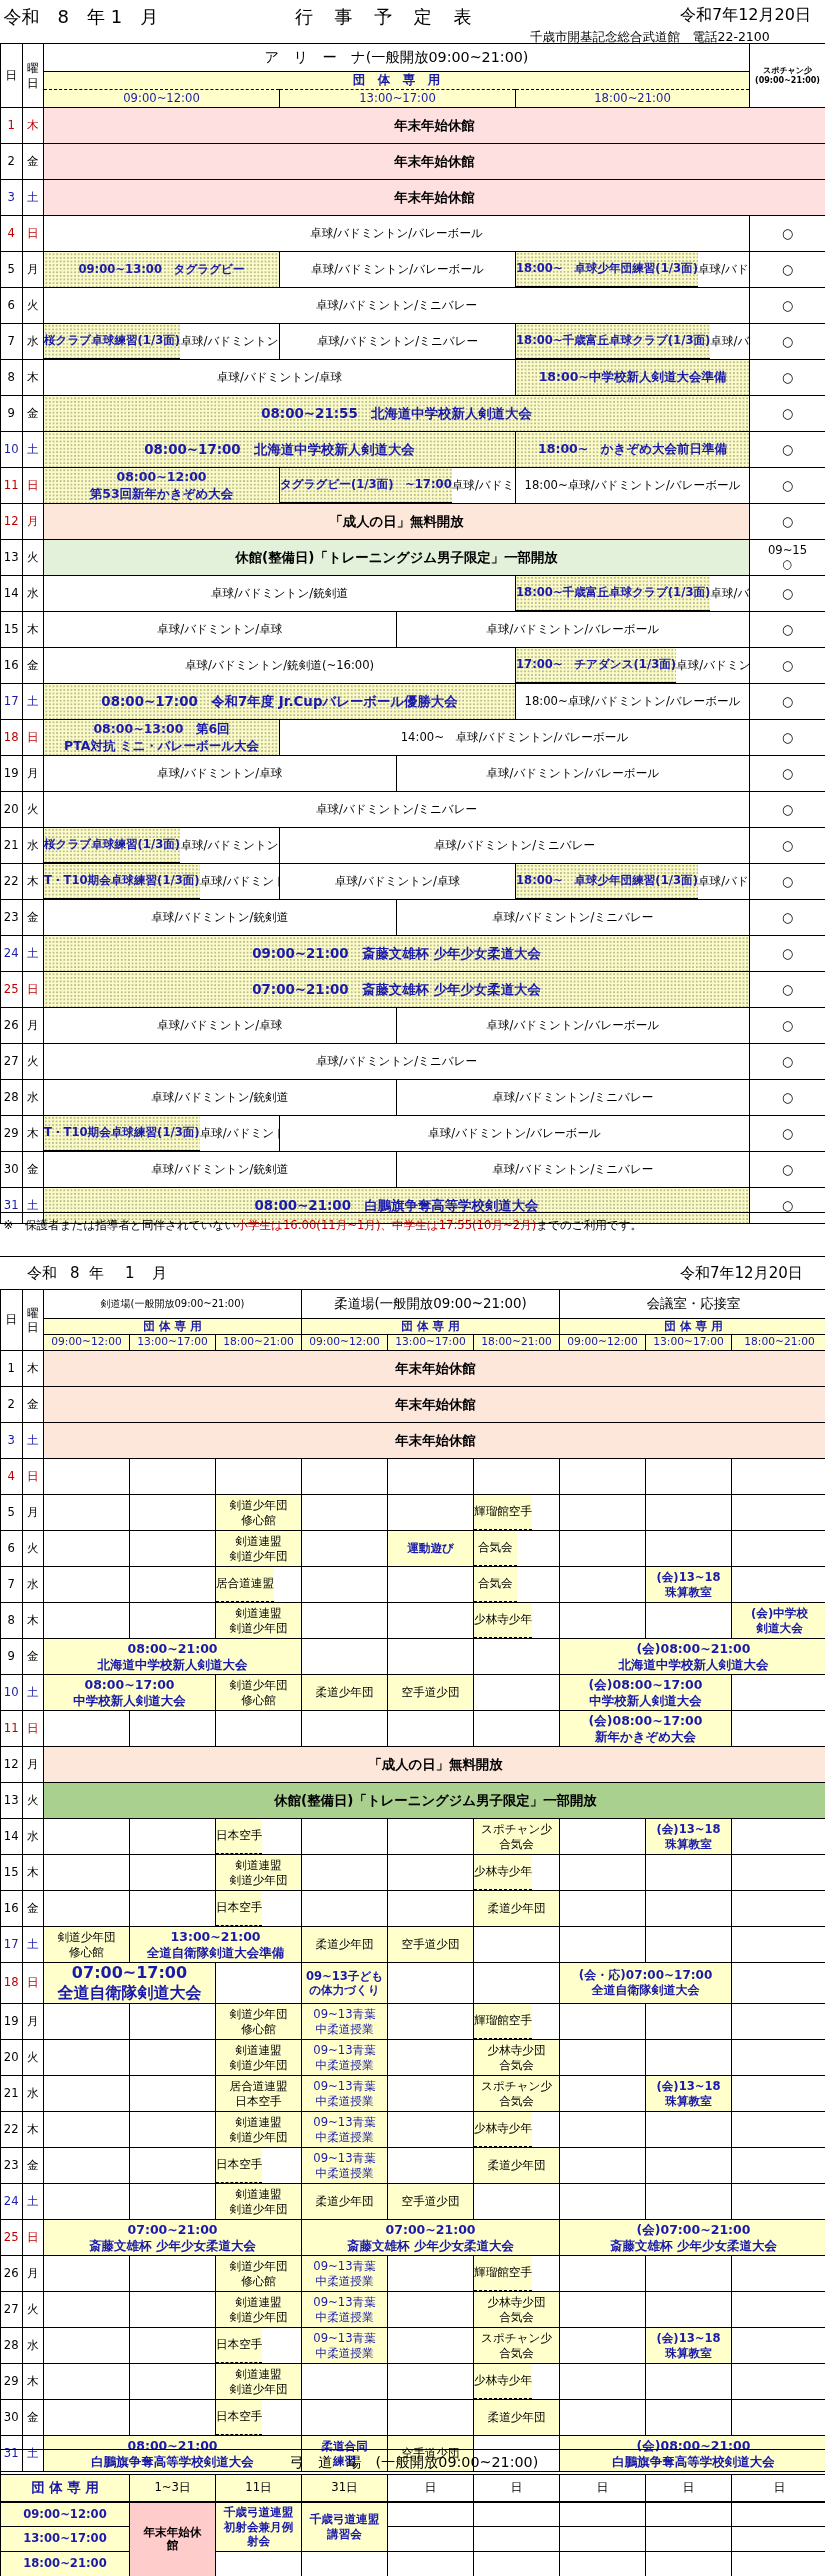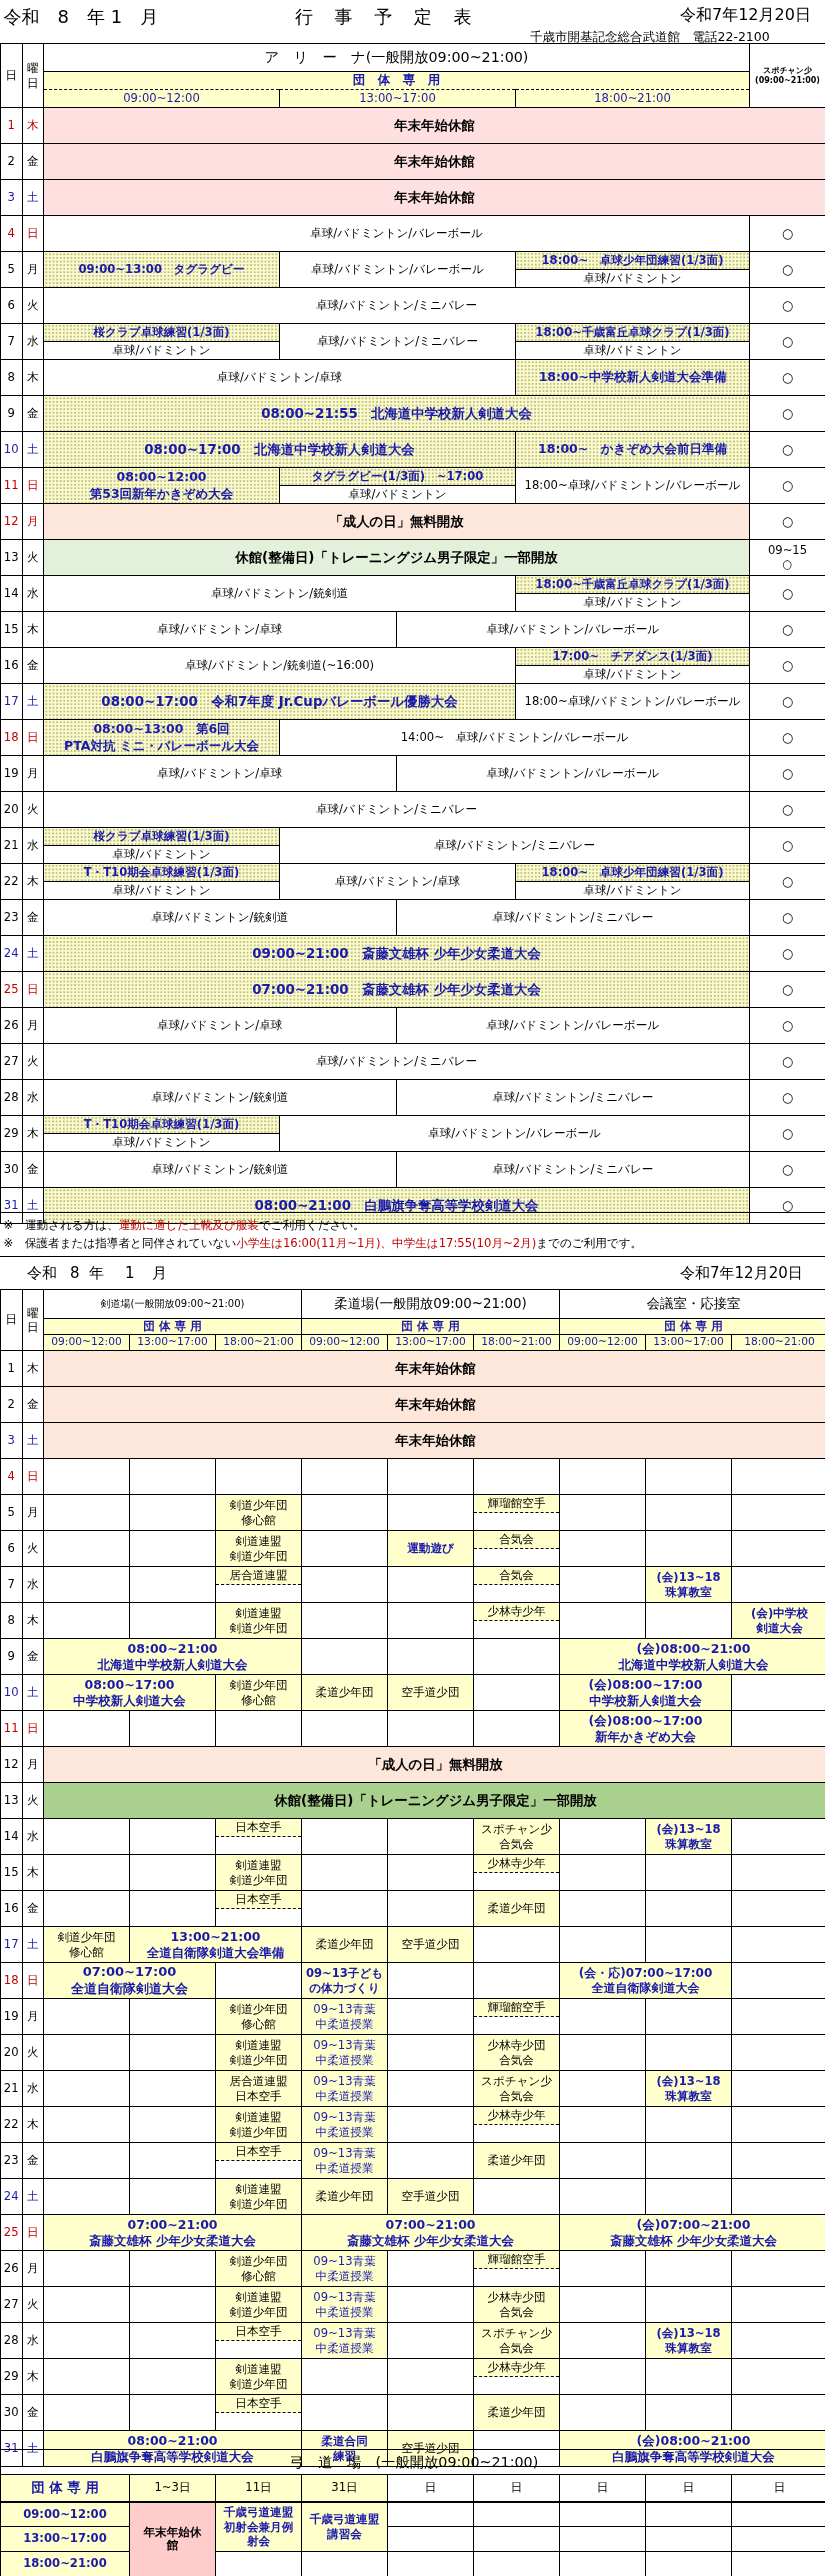--- a/index.html
+++ b/index.html
@@ -11,21 +11,21 @@
   .dot{background-color:#fbfbc8;background-image:radial-gradient(#8a8a6a 0.5px,transparent 0.8px);background-size:3.6px 3.6px}
   .pink{background:#ffe0e0}
   .peach{background:#fde6da}
   .green1{background:#e3f0da}
   .green2{background:#a9d08e}
   .blue{color:#1a1aaa}
   .bold{font-weight:bold}
   .red{color:#c00000}
   .sat{color:#1a1aaa}
   .big{font-size:13.4px;font-weight:bold}
-  .split{display:flex;flex-direction:column;height:100%}
+  .split{display:flex;height:100%}
   .split>div{flex:1;display:flex;align-items:center;justify-content:center}
   .split>div.top{border-bottom:0.9px solid #000}
   .split>div.topdash{border-bottom:0.9px dashed #000}
   .cell2{white-space:normal;line-height:1.25}
 </style>
 </head>
 <body>
 
 <div class="abs" style="left:3.6px;top:5.4px;font-size:18px">令和　8　年 1　月</div>
 <div class="abs" style="left:295px;top:5.4px;font-size:18px;letter-spacing:1.8px">行　事　予　定　表</div>
@@ -346,21 +346,20 @@
       <tr style="height: 36px;">
         <td class="sat">31</td>
         <td class="sat">土</td>
         <td colspan="3" class="dot blue big">08:00~21:00　白鵬旗争奪高等学校剣道大会</td>
         <td style="font-size:13.4px">○</td>
       </tr>
     </tbody>
 </table>
 
 <div class="abs" style="left:0;top:1212px;width:826px;height:45px;border-top:0.9px solid #000;border-bottom:0.9px solid #000;padding:2.7px 3.6px;font-size:11.6px;line-height:18px">
-  <div><span>※　運動される方は、</span><span class="red">運動に適した上靴及び服装</span><span>でご利用ください。</span></div>
   <div><span>※　保護者または指導者と同伴されていない</span><span class="red">小学生は16:00(11月~1月)、中学生は17:55(10月~2月)</span><span>までのご利用です。</span></div>
 </div>
 
 <div class="abs" style="left:0;top:1257px;width:826px;height:32px;font-size:15px">
   <span class="abs" style="left:27px;top:7.2px">令和</span>
   <span class="abs" style="left:70px;top:7.2px">8</span>
   <span class="abs" style="left:89px;top:7.2px">年</span>
   <span class="abs" style="left:125px;top:7.2px">1</span>
   <span class="abs" style="left:152px;top:7.2px">月</span>
   <span class="abs" style="left:680px;top:7.2px">令和7年12月20日</span>
@@ -675,21 +674,21 @@
           <div>空手道少団</div>
         </td>
         <td></td>
         <td></td>
         <td></td>
         <td></td>
       </tr>
       <tr style="height: 36px;">
         <td class="red">18</td>
         <td class="red">日</td>
-        <td colspan="2" class="yel blue bold cell2" style="font-size:13px">
+        <td colspan="2" class="yel blue bold cell2" style="font-size:16px">
           <div>07:00~17:00</div>
           <div>全道自衛隊剣道大会</div>
         </td>
         <td></td>
         <td colspan="1" class="yel blue bold cell2" style="font-size:11.6px">
           <div>09~13子ども</div>
           <div>の体力づくり</div>
         </td>
         <td></td>
         <td></td>

